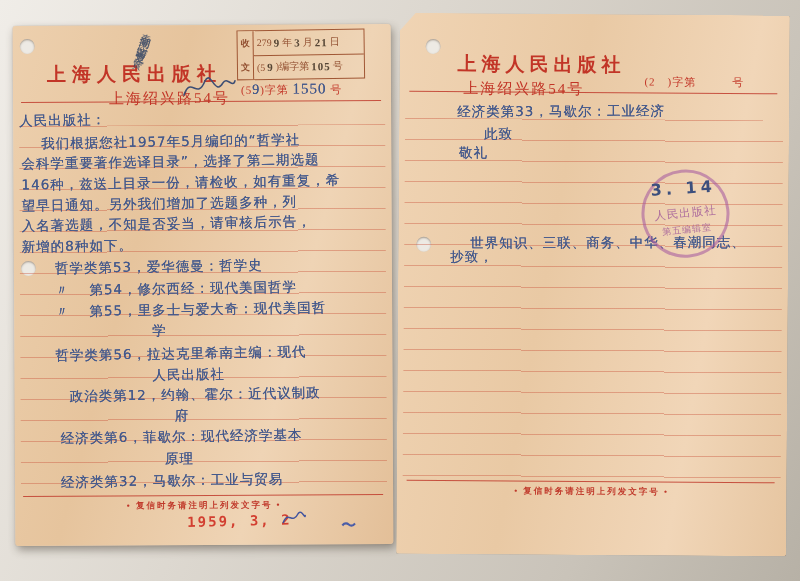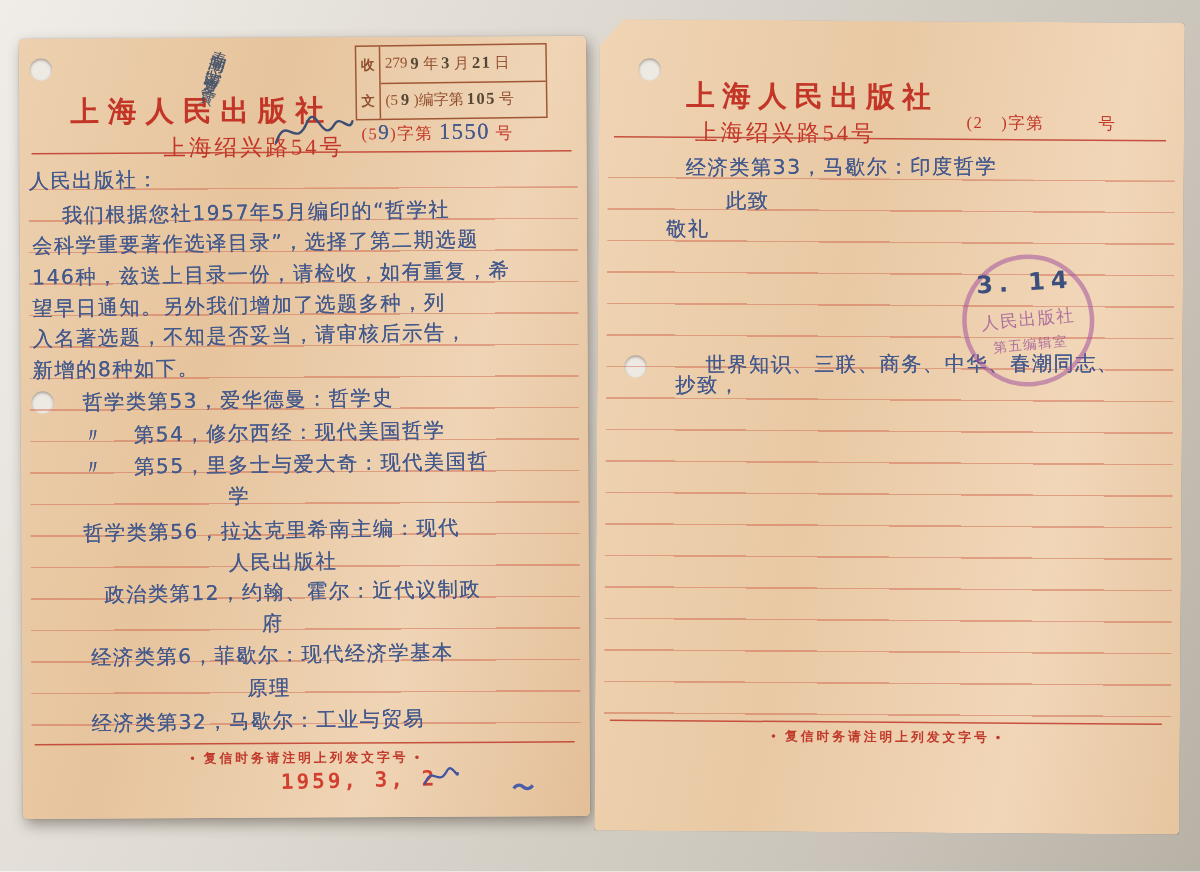--- a/index.html
+++ b/index.html
@@ -182,23 +182,23 @@
     <div class="hole" style="left:26px;top:26px;"></div>
     <div class="hole" style="left:18px;top:224px;"></div>
 
     <div class="title" style="left:58px;top:38px;letter-spacing:5px;">上海人民出版社</div>
     <div class="docno" style="left:245px;top:60px;">(2　)字第　　　号</div>
     <div class="addr" style="left:64px;top:66px;">上海绍兴路54号</div>
     <div class="hline" style="left:10px;right:12px;top:78px;"></div>
 
     <div class="rules" style="top:105px;height:360px;"></div>
 
-    <div class="hw" style="left:58px;top:89px;">经济类第33，马歇尔：印度哲学</div>
+    <div class="hw" style="left:58px;top:89px;">经济类第33，马歇尔：工业经济</div>
     <div class="hw" style="left:85px;top:112px;">此致</div>
-    <div class="hw" style="left:45px;top:131px;">敬礼</div>
+    <div class="hw" style="left:60px;top:131px;">敬礼</div>
     <div class="hw" style="left:52px;top:199px;margin-top:36px;">抄致，</div>
     <div class="hw" style="left:72px;top:220px;">世界知识、三联、商务、中华、春潮同志、</div>
 
     <div class="roundstamp" style="left:243px;top:155px;">
       <div class="l1">人民出版社</div>
       <div class="l2">第五编辑室</div>
     </div>
     <div class="stamp-hw" style="left:252px;top:164px;">3. 14</div>
 
     <div class="hline" style="left:10px;right:12px;top:467px;"></div>

